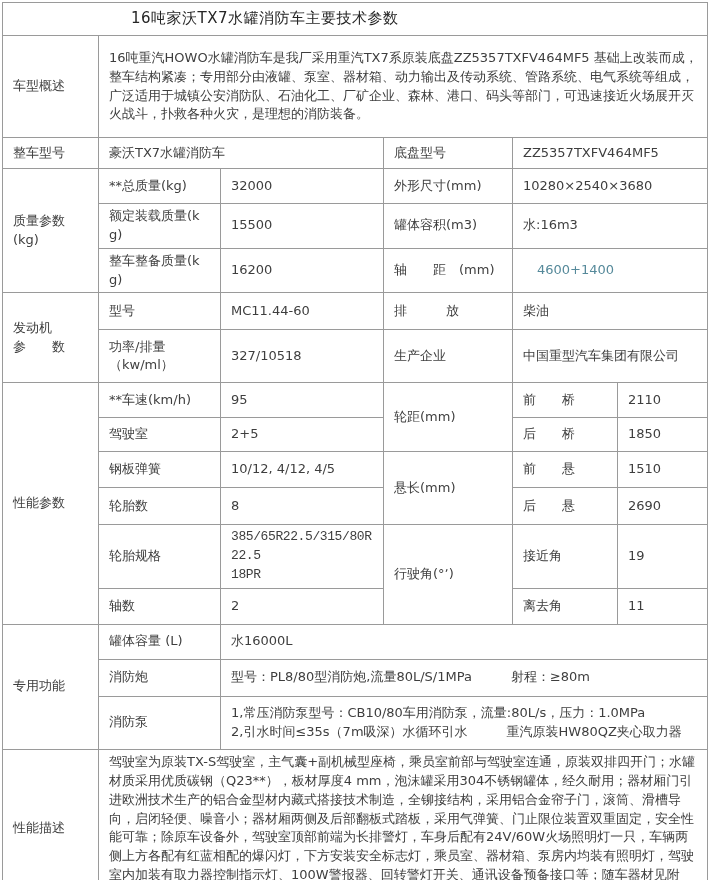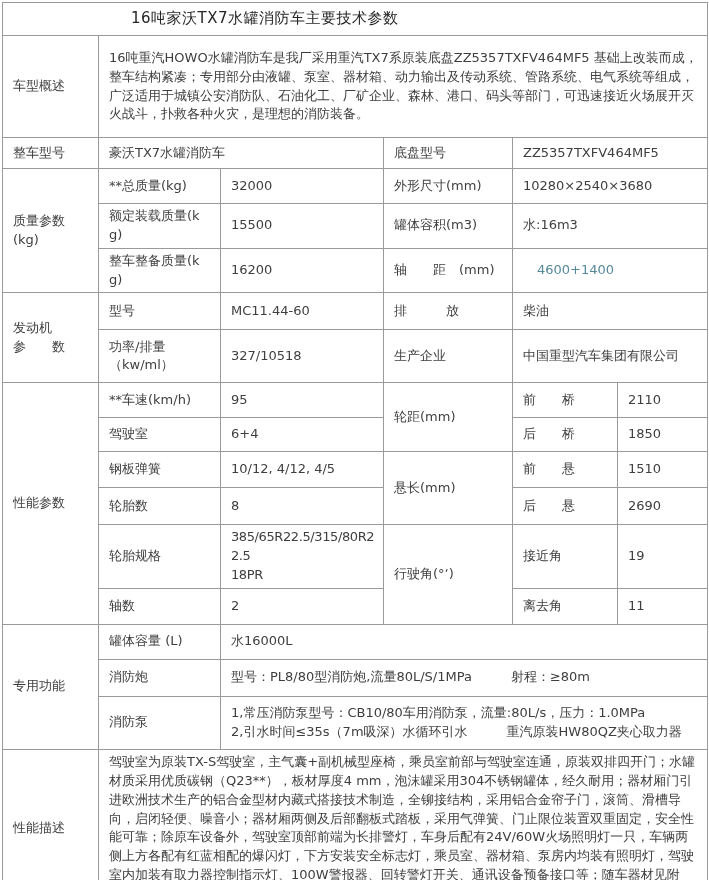--- a/index.html
+++ b/index.html
@@ -9,21 +9,21 @@
                border:1px solid #7f7f7f; color:#3e3e3e; }
   table.spec td { border:1px solid #9a9a9a; font-size:13px; line-height:1.45;
                   padding:3px 8px 3px 10px; vertical-align:middle;
                   white-space:pre-line; overflow:hidden; word-break:break-all; }
   tr.title-row td { font-weight:normal; font-size:15px; color:#252525;
                     padding-left:128px; white-space:nowrap; letter-spacing:0.5px; }
   td.rowhead { padding-left:31px; }
   td.rowhead-sm { padding-left:13px; }
   td.para { line-height:1.5; padding:8px 11px; vertical-align:middle;margin-left:12px; }
   td.para-lg { line-height:1.5; padding:4px 11px; vertical-align:middle;margin-top:28px; }
-  td.val-sm { font-size:11.5px; letter-spacing:-0.4px; }
+  td.val-sm { font-size:11.5px; letter-spacing:-0.4px;font-family:Liberation Mono, monospace; }
 </style>
 </head>
 <body>
 
 <div class="wrap">
 <table class="spec">
   <colgroup>
     <col style="width:96px">
         <col style="width:122px">
         <col style="width:163px">
@@ -89,21 +89,21 @@
   <tr style="height:35px">
     <td rowspan="6" class="rowhead">性能参数</td>
     <td>**车速(km/h)</td>
     <td>95</td>
     <td rowspan="2">轮距(mm)</td>
     <td>前　　桥</td>
     <td>2110</td>
   </tr>
   <tr style="height:34px">
     <td>驾驶室</td>
-    <td>6+4</td>
+    <td>2+5</td>
     <td>后　　桥</td>
     <td>1850</td>
   </tr>
   <tr style="height:36px">
     <td>钢板弹簧</td>
     <td>10/12, 4/12, 4/5</td>
     <td rowspan="2">悬长(mm)</td>
     <td>前　　悬</td>
     <td>1510</td>
   </tr>

